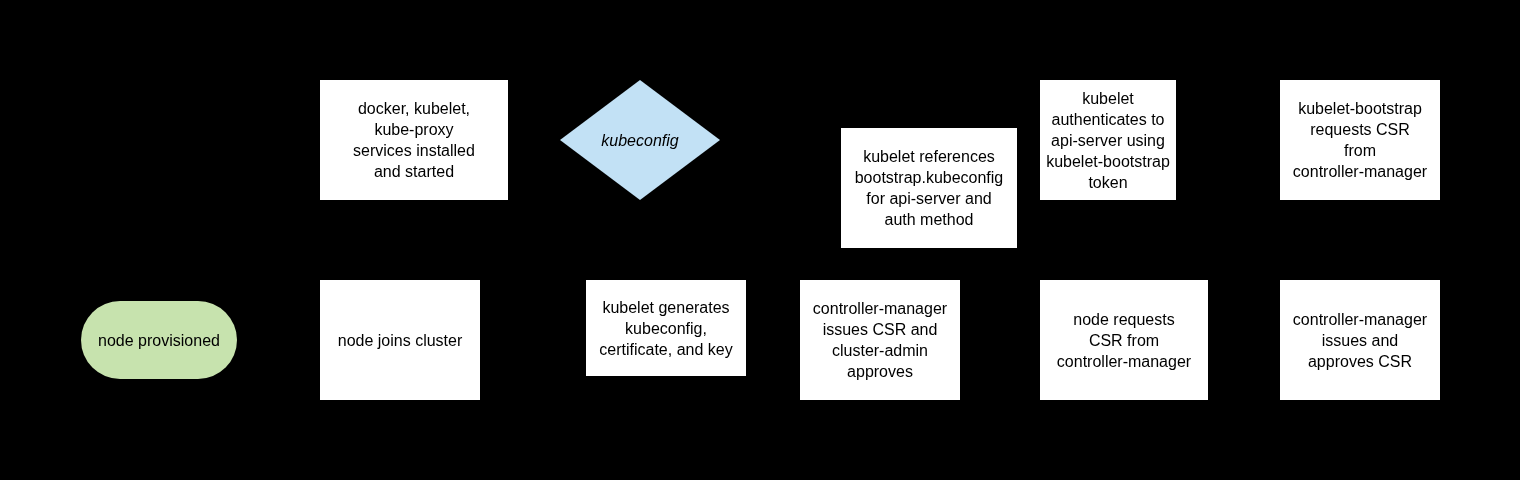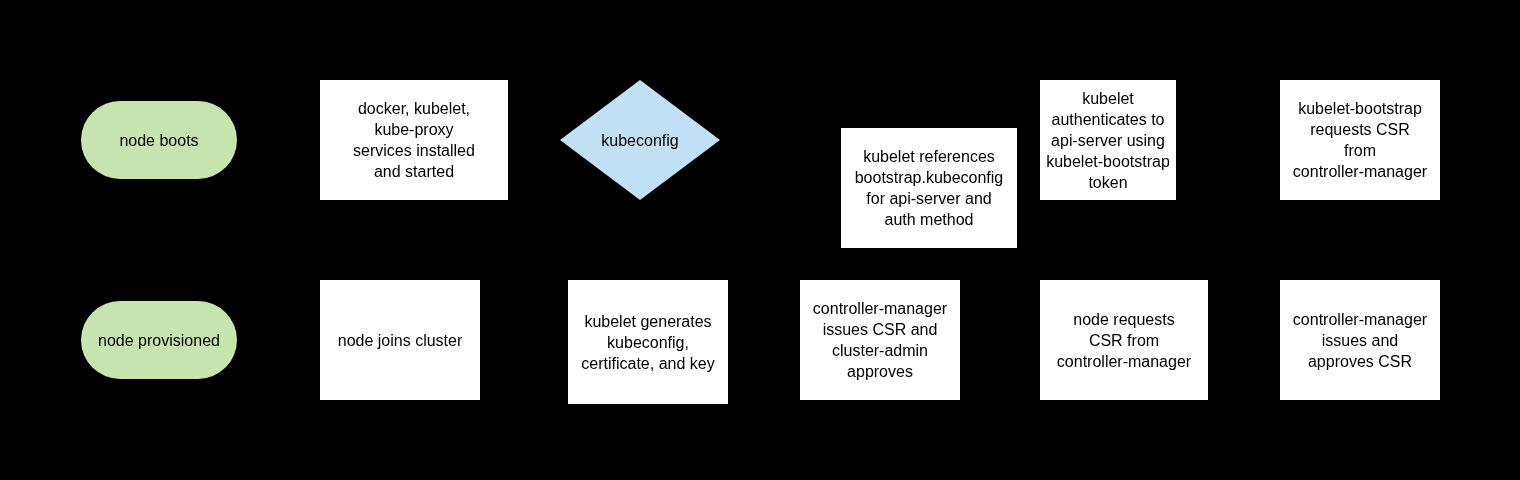--- a/index.html
+++ b/index.html
@@ -33,30 +33,28 @@
   .process {
     background: var(--process_fill, #ffffff);
   }
   .terminator {
     background: var(--terminator_fill, #c7e3ae);
     border-radius: 39px;
   }
   .decision {
     background: var(--decision_fill, #c2e1f5);
     clip-path: polygon(50% 0%, 100% 50%, 50% 100%, 0% 50%);
+    font-style: italic;
   }
 </style>
 </head>
 <body>
 
 <div class="stage">
 
-  <div class="node terminator" style="left:81px; top:101px; width:156px; height:78px;">
-    <span class="label">node boots</span>
-  </div>
 
   <div class="node process" style="left:320px; top:80px; width:188px; height:120px;">
     <span class="label">docker, kubelet,
 kube-proxy
 services installed
 and started</span>
   </div>
 
   <div class="node decision" style="left:560px; top:80px; width:160px; height:120px;">
     <span class="label">kubeconfig</span>
@@ -85,21 +83,21 @@
   </div>
 
   <div class="node terminator" style="left:81px; top:301px; width:156px; height:78px;">
     <span class="label">node provisioned</span>
   </div>
 
   <div class="node process" style="left:320px; top:280px; width:160px; height:120px;">
     <span class="label">node joins cluster</span>
   </div>
 
-  <div class="node process" style="left:568px; top:280px; width:160px; height:124px;">
+  <div class="node process" style="left:586px; top:280px; width:160px; height:96px;">
     <span class="label">kubelet generates
 kubeconfig,
 certificate, and key</span>
   </div>
 
   <div class="node process" style="left:800px; top:280px; width:160px; height:120px;">
     <span class="label">controller-manager
 issues CSR and
 cluster-admin
 approves</span>

